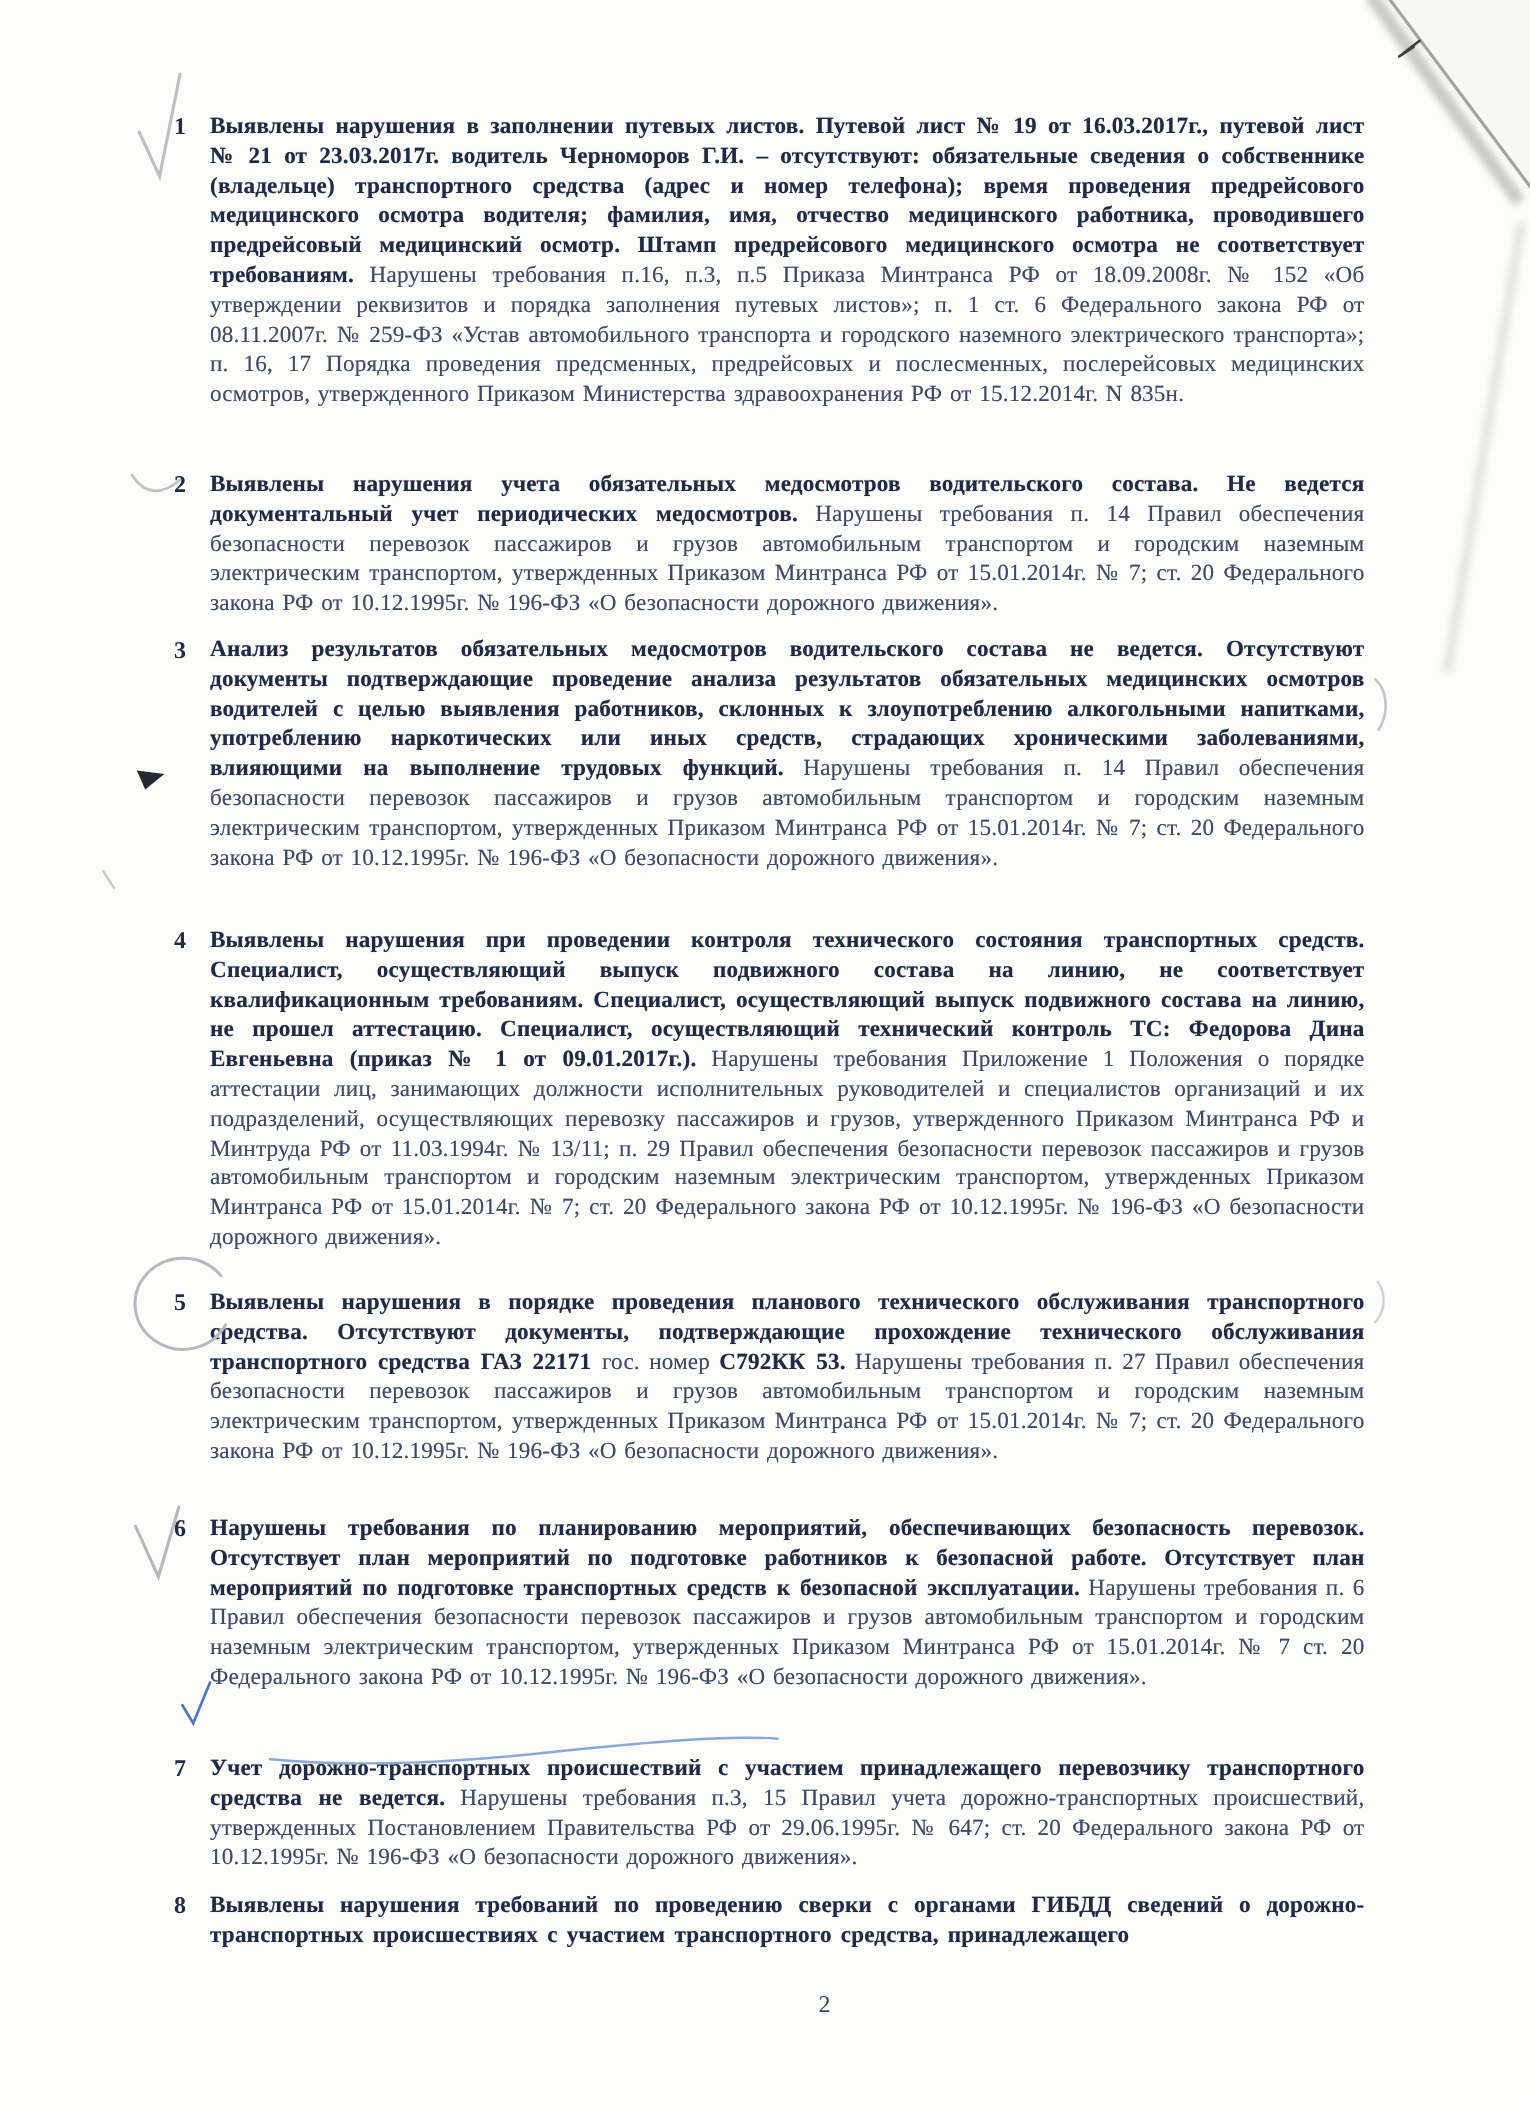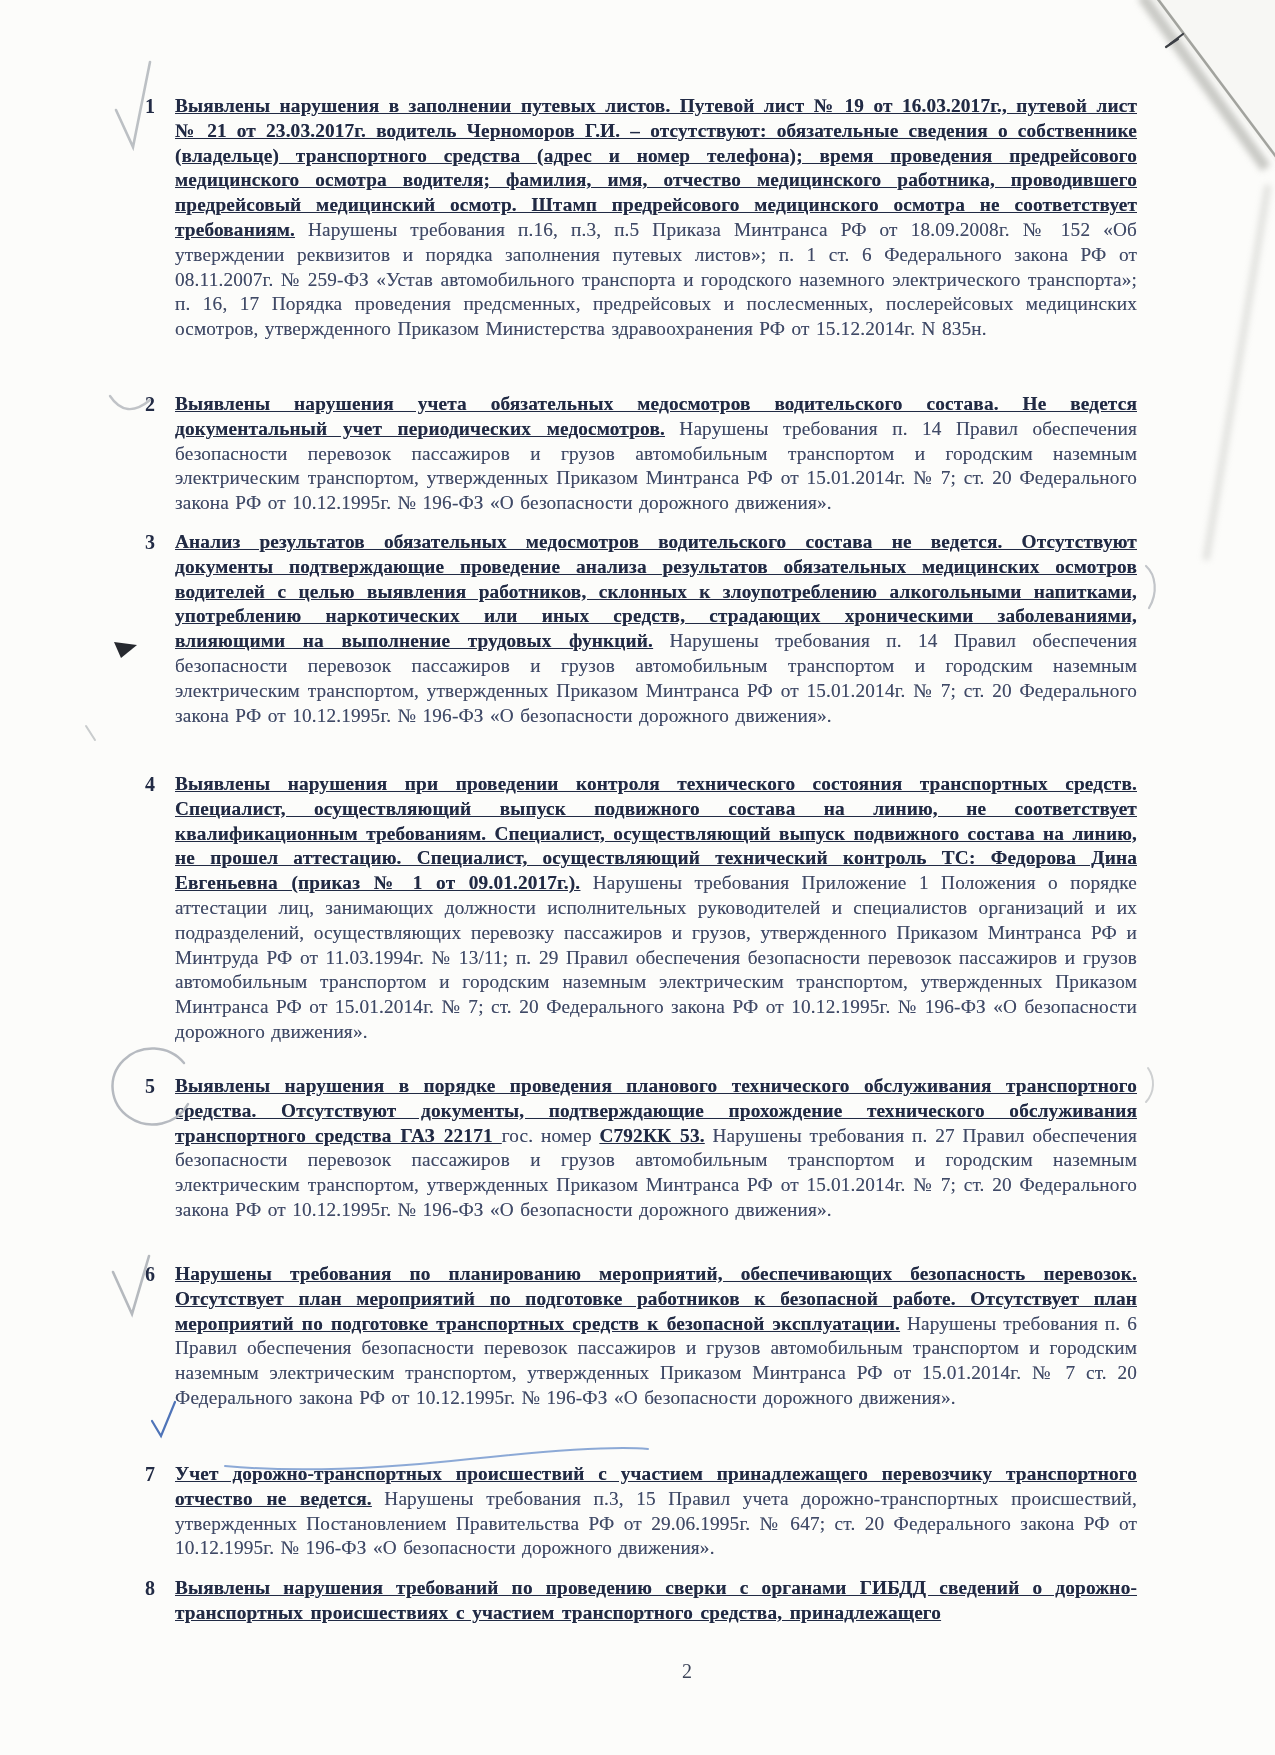--- a/index.html
+++ b/index.html
@@ -25,21 +25,20 @@
     flex:1;
     text-align:justify;
     font-size:19.3px;line-height:24.8px;
     color:#3f4966;
     word-spacing:1.4px;letter-spacing:.15px;
     text-shadow:0 0 .5px rgba(55,65,95,.45);
   }
   .para b{
     font-weight:bold;color:#212a44;word-spacing:2.6px;
     text-shadow:0 0 .6px rgba(30,40,65,.5);
-    text-decoration:underline;
   }
   
   .item:nth-of-type(1){top:94px;}
   .item:nth-of-type(2){top:392px;}
   .item:nth-of-type(3){top:530px;}
   .item:nth-of-type(4){top:772px;}
   .item:nth-of-type(5){top:1074px;}
   .item:nth-of-type(6){top:1262px;}
   .item:nth-of-type(7){top:1462px;}
   .item:nth-of-type(8){top:1576px;}
@@ -74,21 +73,21 @@
       <div class="item">
         <div class="num">5</div>
         <div class="para"><b>Выявлены нарушения в порядке проведения планового технического обслуживания транспортного средства. Отсутствуют документы, подтверждающие прохождение технического обслуживания транспортного средства ГАЗ 22171 </b><span>гос. номер </span><b>С792КК 53.</b><span> Нарушены требования п. 27 Правил обеспечения безопасности перевозок пассажиров и грузов автомобильным транспортом и городским наземным электрическим транспортом, утвержденных Приказом Минтранса РФ от 15.01.2014г. № 7; ст. 20 Федерального закона РФ от 10.12.1995г. № 196-ФЗ «О безопасности дорожного движения».</span></div>
       </div>
       <div class="item">
         <div class="num">6</div>
         <div class="para"><b>Нарушены требования по планированию мероприятий, обеспечивающих безопасность перевозок. Отсутствует план мероприятий по подготовке работников к безопасной работе. Отсутствует план мероприятий по подготовке транспортных средств к безопасной эксплуатации.</b><span> Нарушены требования п. 6 Правил обеспечения безопасности перевозок пассажиров и грузов автомобильным транспортом и городским наземным электрическим транспортом, утвержденных Приказом Минтранса РФ от 15.01.2014г. № 7 ст. 20 Федерального закона РФ от 10.12.1995г.  № 196-ФЗ «О безопасности дорожного движения».</span></div>
       </div>
       <div class="item">
         <div class="num">7</div>
-        <div class="para"><b>Учет дорожно-транспортных происшествий с участием принадлежащего перевозчику транспортного отчество не ведется.</b><span> Нарушены требования п.3, 15 Правил учета дорожно-транспортных происшествий, утвержденных Постановлением Правительства РФ от 29.06.1995г. № 647; ст. 20 Федерального закона РФ от 10.12.1995г. № 196-ФЗ «О безопасности дорожного движения».</span></div>
+        <div class="para"><b>Учет дорожно-транспортных происшествий с участием принадлежащего перевозчику транспортного средства не ведется.</b><span> Нарушены требования п.3, 15 Правил учета дорожно-транспортных происшествий, утвержденных Постановлением Правительства РФ от 29.06.1995г. № 647; ст. 20 Федерального закона РФ от 10.12.1995г. № 196-ФЗ «О безопасности дорожного движения».</span></div>
       </div>
       <div class="item">
         <div class="num">8</div>
         <div class="para"><b>Выявлены нарушения требований по проведению сверки с органами ГИБДД сведений о дорожно-транспортных происшествиях с участием транспортного средства, принадлежащего</b></div>
       </div>
     </div>
 
   <div class="pagenum">2</div>
 
   <svg class="marks" width="1275" height="1755" viewBox="0 0 1275 1755">

